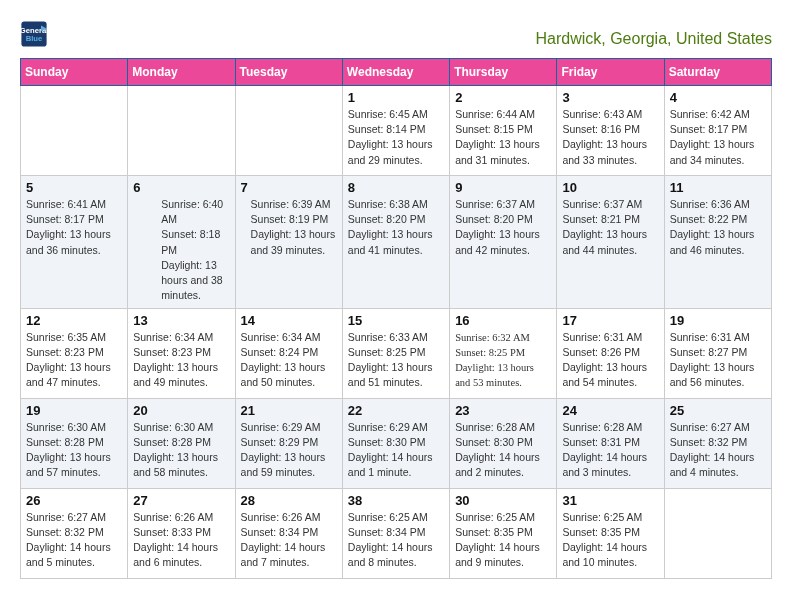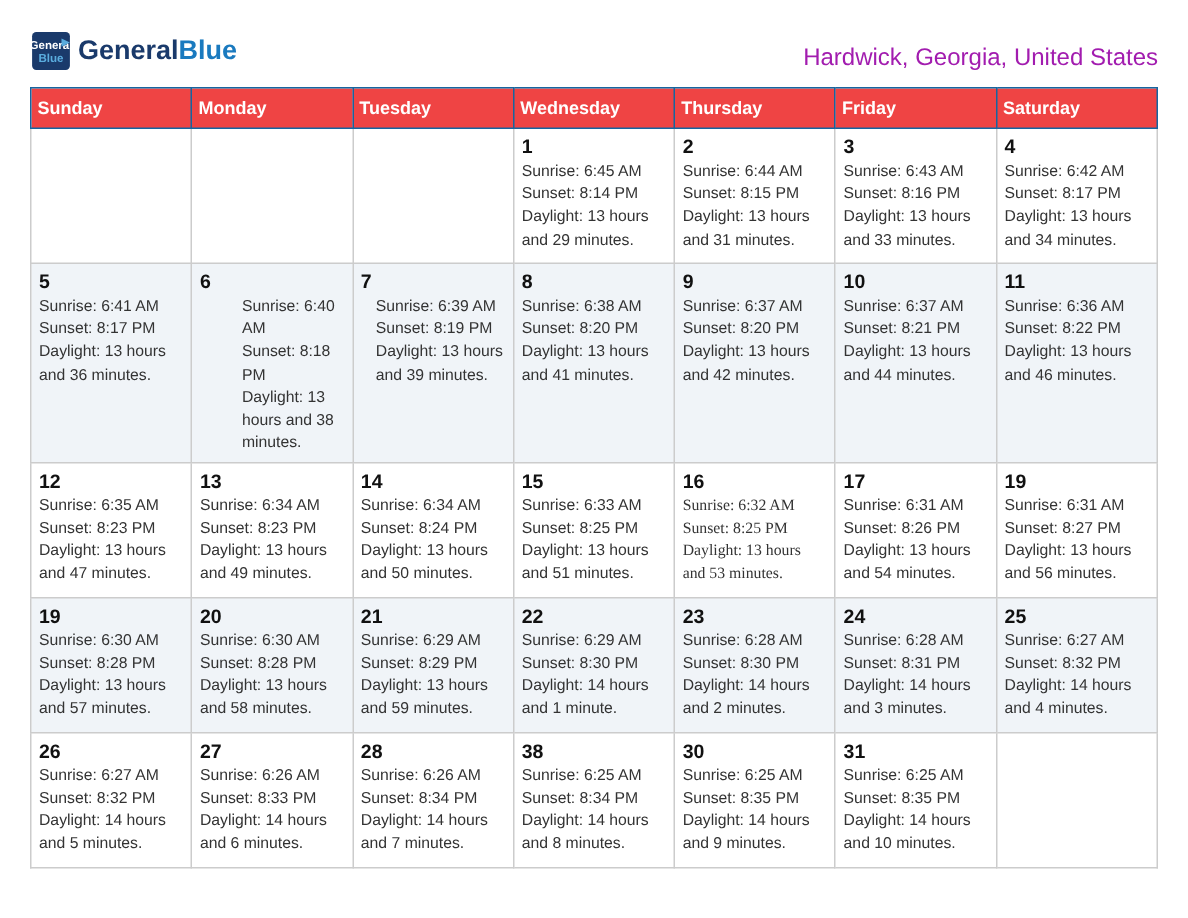--- a/index.html
+++ b/index.html
@@ -38,29 +38,29 @@
       text-align: right;
     }
     .title-block h1 {
       font-size: 36px;
       font-weight: bold;
       color: #1a3a6b;
     }
     .title-block h2 {
       font-size: 16px;
       font-weight: normal;
-      color: #a21caf;
+      color: #4d7c0f;
     }
     .calendar {
       width: 100%;
       border-collapse: collapse;
       font-size: 11px;
     }
     .calendar thead th {
-      background: #ef4444;
+      background: #ec4899;
       color: #fff;
       padding: 6px 4px;
       text-align: left;
       font-size: 12px;
       font-weight: bold;
       border: 1px solid #1565a0;
     }
     .calendar tbody td {
       vertical-align: top;
       border: 1px solid #ccc;
@@ -93,23 +93,20 @@
 <body>
 
 <div class="header">
   <div class="logo">
     <svg class="logo-icon" viewBox="0 0 40 40">
       <rect x="2" y="2" width="36" height="36" rx="4" fill="#1a3a6b"></rect>
       <text x="20" y="18" text-anchor="middle" fill="white" font-size="11" font-weight="bold" font-family="Arial">General</text>
       <text x="20" y="30" text-anchor="middle" fill="#5aacde" font-size="11" font-weight="bold" font-family="Arial">Blue</text>
       <polygon points="30,8 38,12 30,16" fill="#5aacde"></polygon>
     </svg>
-    <div style="display:flex;flex-direction:column;">
-      <span class="logo-text">General<span>Blue</span></span>
-    </div>
   </div>
   <div class="title-block">
     <h2>Hardwick, Georgia, United States</h2>
   </div>
 </div>
 
 <table class="calendar">
   <thead>
     <tr>
     <th>Sunday</th>

